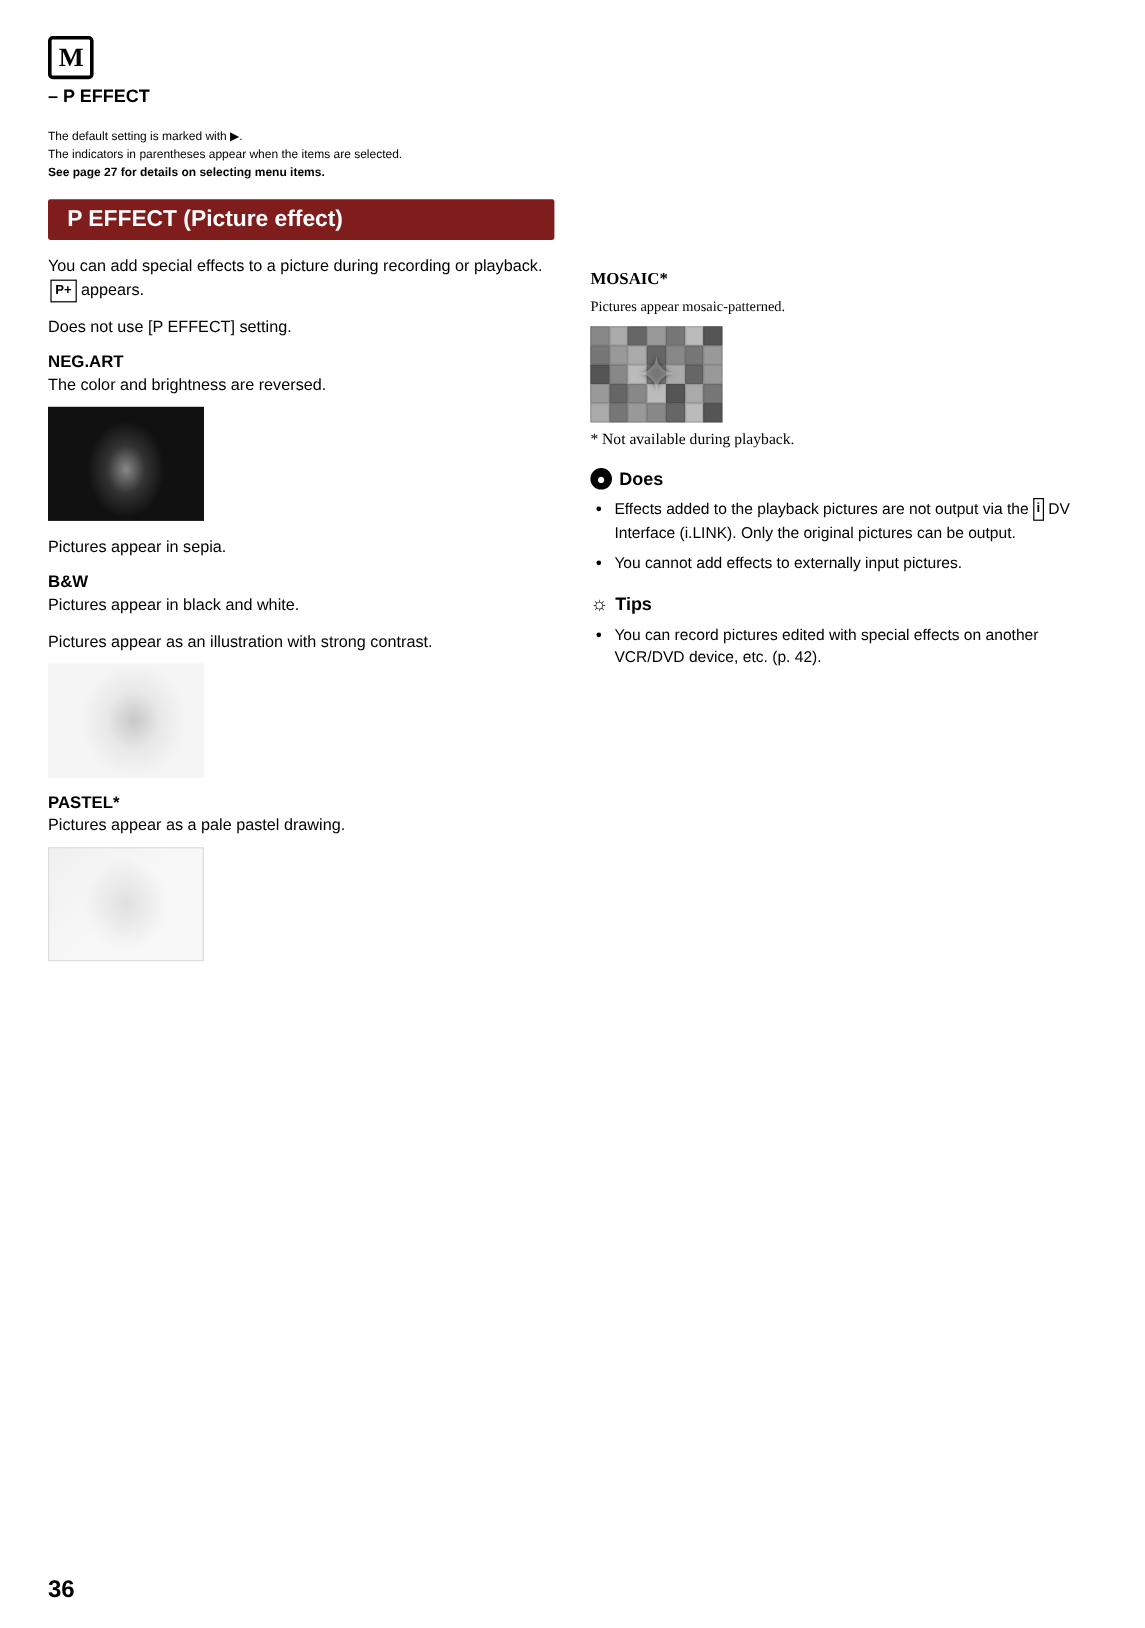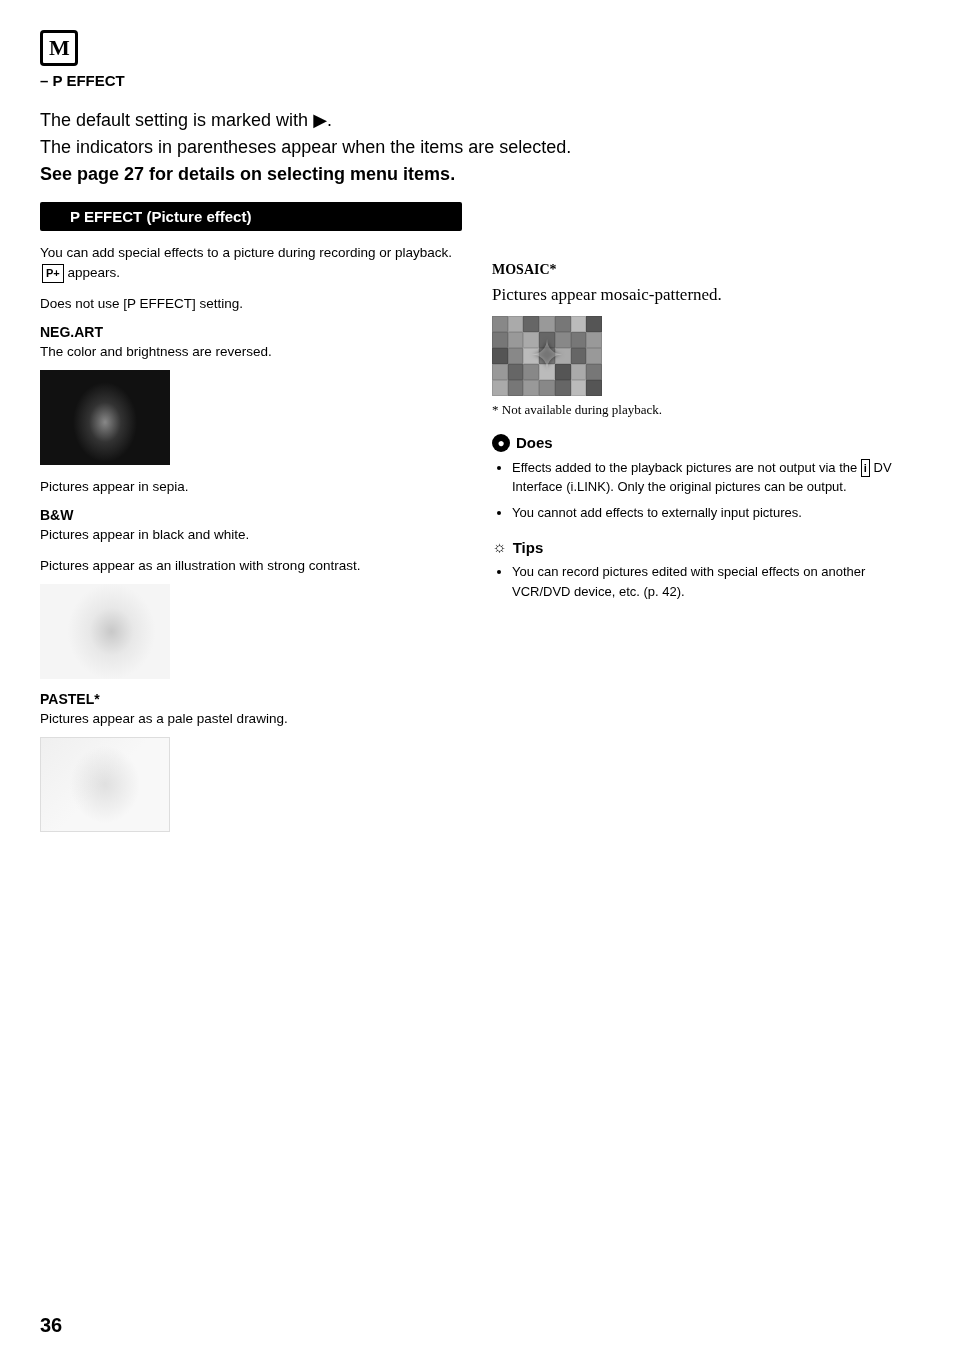--- a/index.html
+++ b/index.html
@@ -53,33 +53,33 @@
     .left-col {
       flex: 1;
       min-width: 0;
     }
     .right-col {
       flex: 1;
       min-width: 0;
     }
     
     .intro-text {
-      font-size: 18px;
+      font-size: 10px;
       line-height: 1.5;
       margin-bottom: 14px;
     }
     .intro-bold {
       font-weight: bold;
     }
     
     .section-header {
-      background: #000000;
+      background: #7f1d1d;
       color: #fff;
-      padding: 6px 30px;
-      font-size: 15px;
+      padding: 6px 16px;
+      font-size: 19px;
       font-weight: bold;
       margin-bottom: 12px;
       border-radius: 2px;
     }
     .section-intro {
       font-size: 13.5px;
       line-height: 1.5;
       margin-bottom: 10px;
     }
     
@@ -176,21 +176,21 @@
       border: 0.5px solid rgba(0,0,0,0.1);
     }
 
     
     .right-effect-name {
       font-size: 14px;
       font-weight: bold;
       margin-bottom: 4px;
     }
     .right-effect-desc {
-      font-size: 17px;
+      font-size: 12px;
       line-height: 1.5;
       margin-bottom: 8px;
     }
     .asterisk-note {
       font-size: 13px;
       margin-top: 6px;
       margin-bottom: 16px;
     }
     
     .notes-section {

